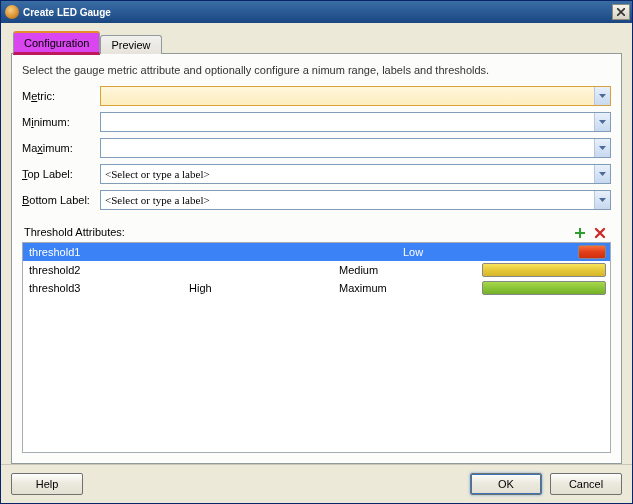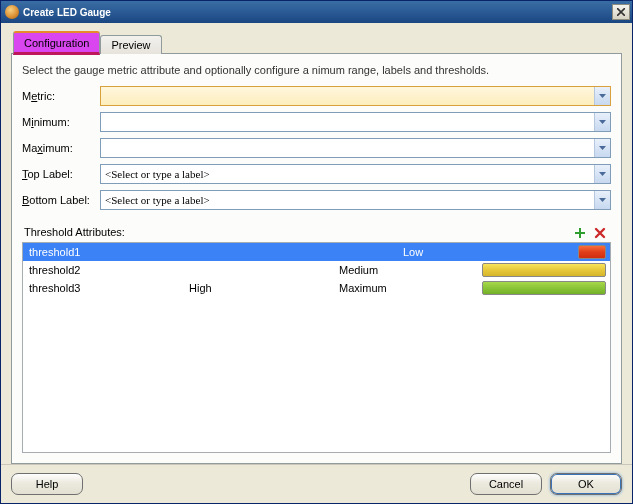--- a/index.html
+++ b/index.html
@@ -164,21 +164,21 @@
     display: flex;
     justify-content: space-between;
     align-items: center;
     background: #ece9d8;
   }
   .btn {
     min-width: 72px;
     height: 22px;
     border: 1px solid #707070;
     background: linear-gradient(to bottom, #fefefe, #eceade 45%, #e3e0d3);
-    border-radius: 7px;
+    border-radius: 2px;
     padding: 0 12px;
     display: inline-flex;
     align-items: center;
     justify-content: center;
     cursor: default;
   }
   .btn.primary {
     box-shadow: 0 0 0 1px #3a74b7 inset, 0 0 3px #6fa6e0;
   }
   .footer-right { display: flex; gap: 8px; }
@@ -310,18 +310,18 @@
             </div>
         </div>
       </div>
 
     </div>
   </div>
 
   <div class="footer">
     <div class="btn">Help</div>
     <div class="footer-right">
+      <div class="btn primary">OK</div>
       <div class="btn">Cancel</div>
-      <div class="btn primary">OK</div>
     </div>
   </div>
 
 </div>
 
 </body></html>

